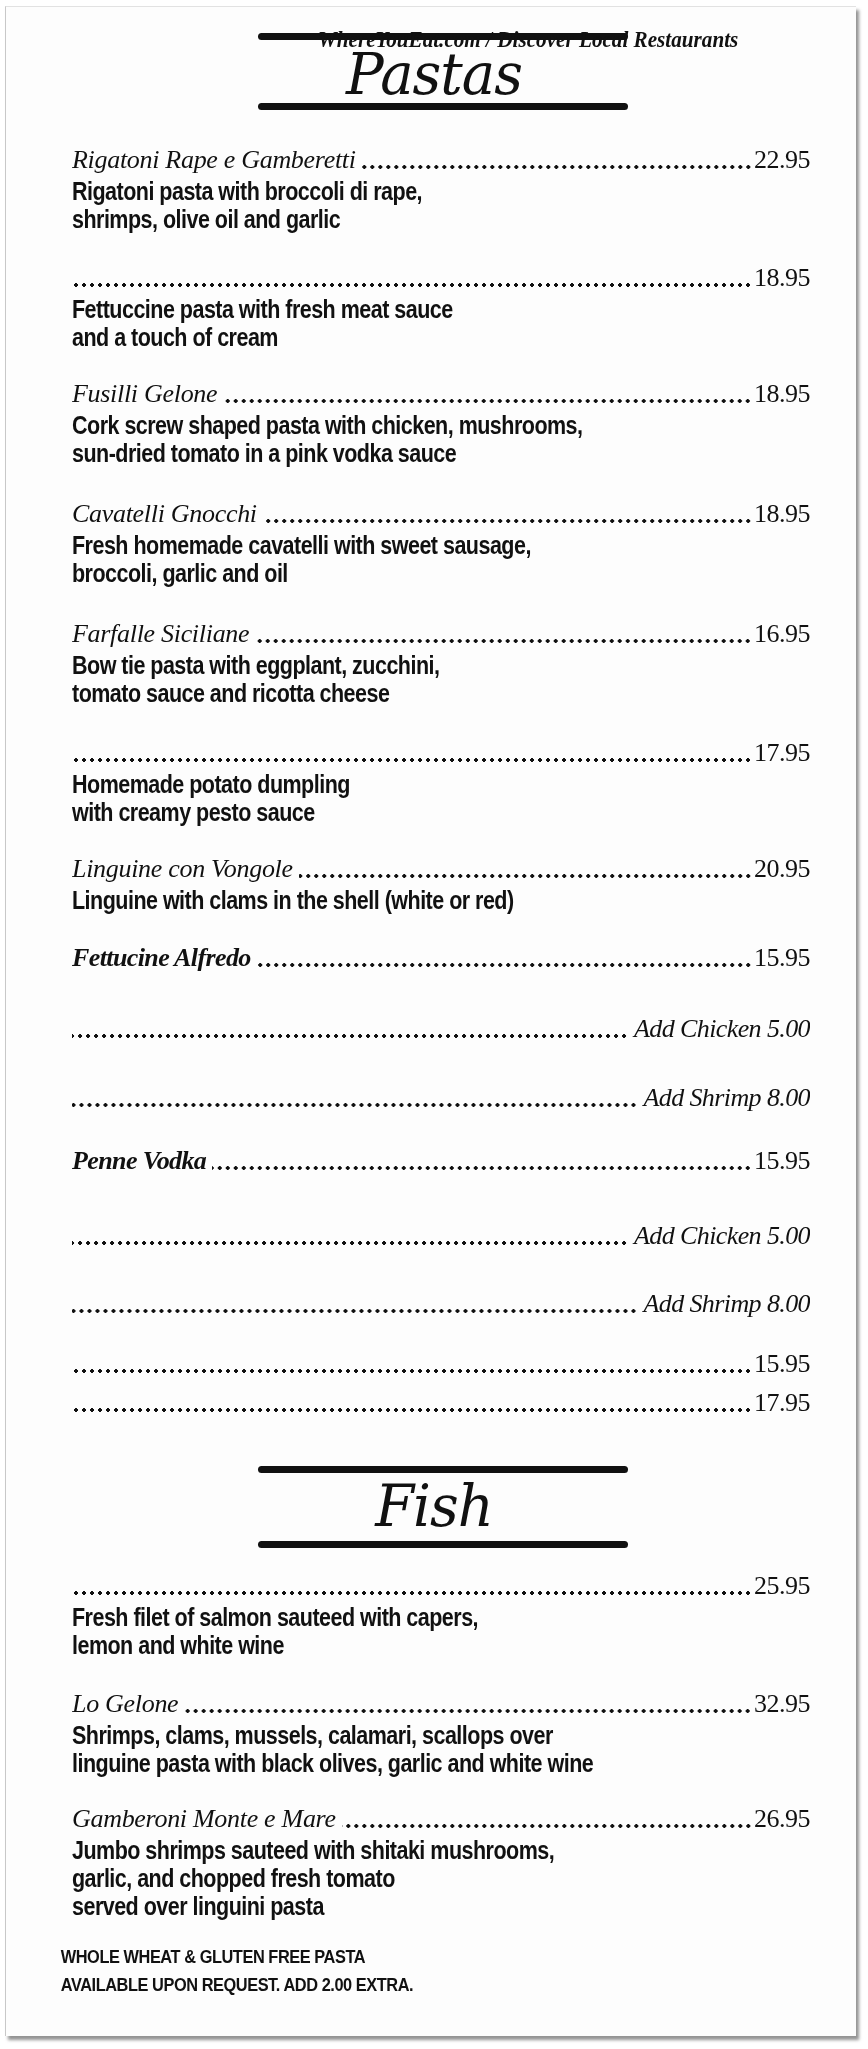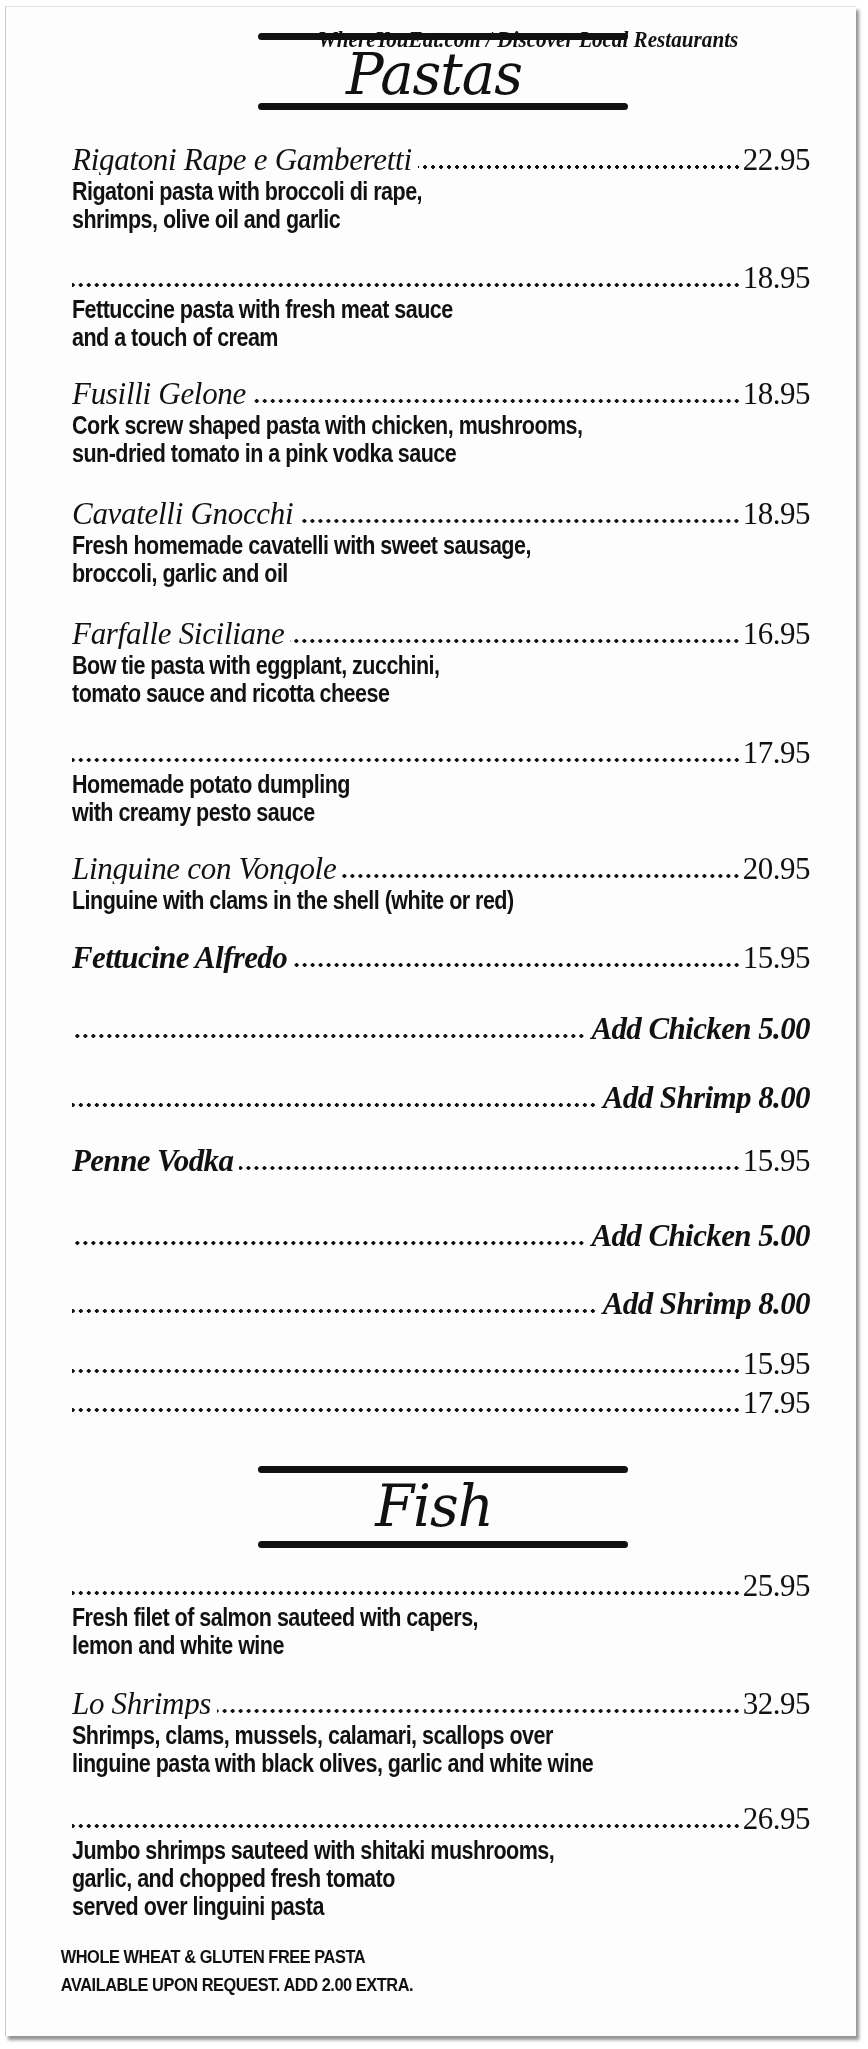--- a/index.html
+++ b/index.html
@@ -23,31 +23,31 @@
   .watermark {
     position:absolute; left:318px; top:27px; width:530px;
     font-family:"Liberation Serif", serif; font-style:italic; font-weight:bold;
     font-size:23px; line-height:26px; color:#111; white-space:nowrap;
     transform-origin:left top; transform:scaleX(0.92);
   }
   .row {
     position:absolute; left:72px; width:738px; height:31px;
     display:flex; align-items:baseline; white-space:nowrap; overflow:hidden;
     font-family:"Liberation Serif", serif; font-style:italic; color:#111;
-    font-size:31px; line-height:31px;
+    font-size:26px; line-height:31px;
   }
   .row .name { flex:0 0 auto; padding-right:6px; letter-spacing:-0.3px; }
   .row .name.bold { font-weight:bold; letter-spacing:-0.6px; }
   .row .dots {
     flex:1 1 auto; height:4px; align-self:flex-end; margin-bottom:6px;
     background-image: radial-gradient(circle, #111 1.6px, transparent 1.9px);
     background-size:8px 4px; background-repeat:repeat-x; background-position:right center;
   }
   .row .price { flex:0 0 auto; padding-left:2px; font-style:normal; letter-spacing:-0.5px; }
-  .row .addon { flex:0 0 auto; padding-left:6px; font-weight:bold; letter-spacing:-0.6px; }
+  .row .addon { flex:0 0 auto; padding-left:6px; font-weight:normal; letter-spacing:-0.6px; }
   .desc {
     position:absolute; left:72px; white-space:nowrap;
     font-family:"Liberation Sans", sans-serif; font-weight:bold; color:#111;
     font-size:25px; line-height:28px; letter-spacing:-0.6px;
     transform-origin:left top; transform:scaleX(0.86);
   }
   .desc div { height:28px; }
   .footer {
     position:absolute; left:0; width:868px; 
     font-family:"Liberation Sans", sans-serif; font-weight:bold; color:#111;
@@ -177,30 +177,31 @@
 <div class="row" style="top:1570px">
   <span class="dots"></span>
   <span class="price">25.95</span>
 </div>
 <div class="desc" style="top:1603px">
   <div>Fresh filet of salmon sauteed with capers,</div>
   <div>lemon and white wine</div>
 </div>
 
 <div class="row" style="top:1688px">
-  <span class="name">Lo Shrimps</span>
+  <span class="name">Lo Gelone</span>
   <span class="dots"></span>
   <span class="price">32.95</span>
 </div>
 <div class="desc" style="top:1721px">
   <div>Shrimps, clams, mussels, calamari, scallops over</div>
   <div>linguine pasta with black olives, garlic and white wine</div>
 </div>
 
 <div class="row" style="top:1803px">
+  <span class="name">Gamberoni Monte e Mare</span>
   <span class="dots"></span>
   <span class="price">26.95</span>
 </div>
 <div class="desc" style="top:1836px">
   <div>Jumbo shrimps sauteed with shitaki mushrooms,</div>
   <div>garlic, and chopped fresh tomato</div>
   <div>served over linguini pasta</div>
 </div>
 
 <div class="footer" style="top:1943px">

